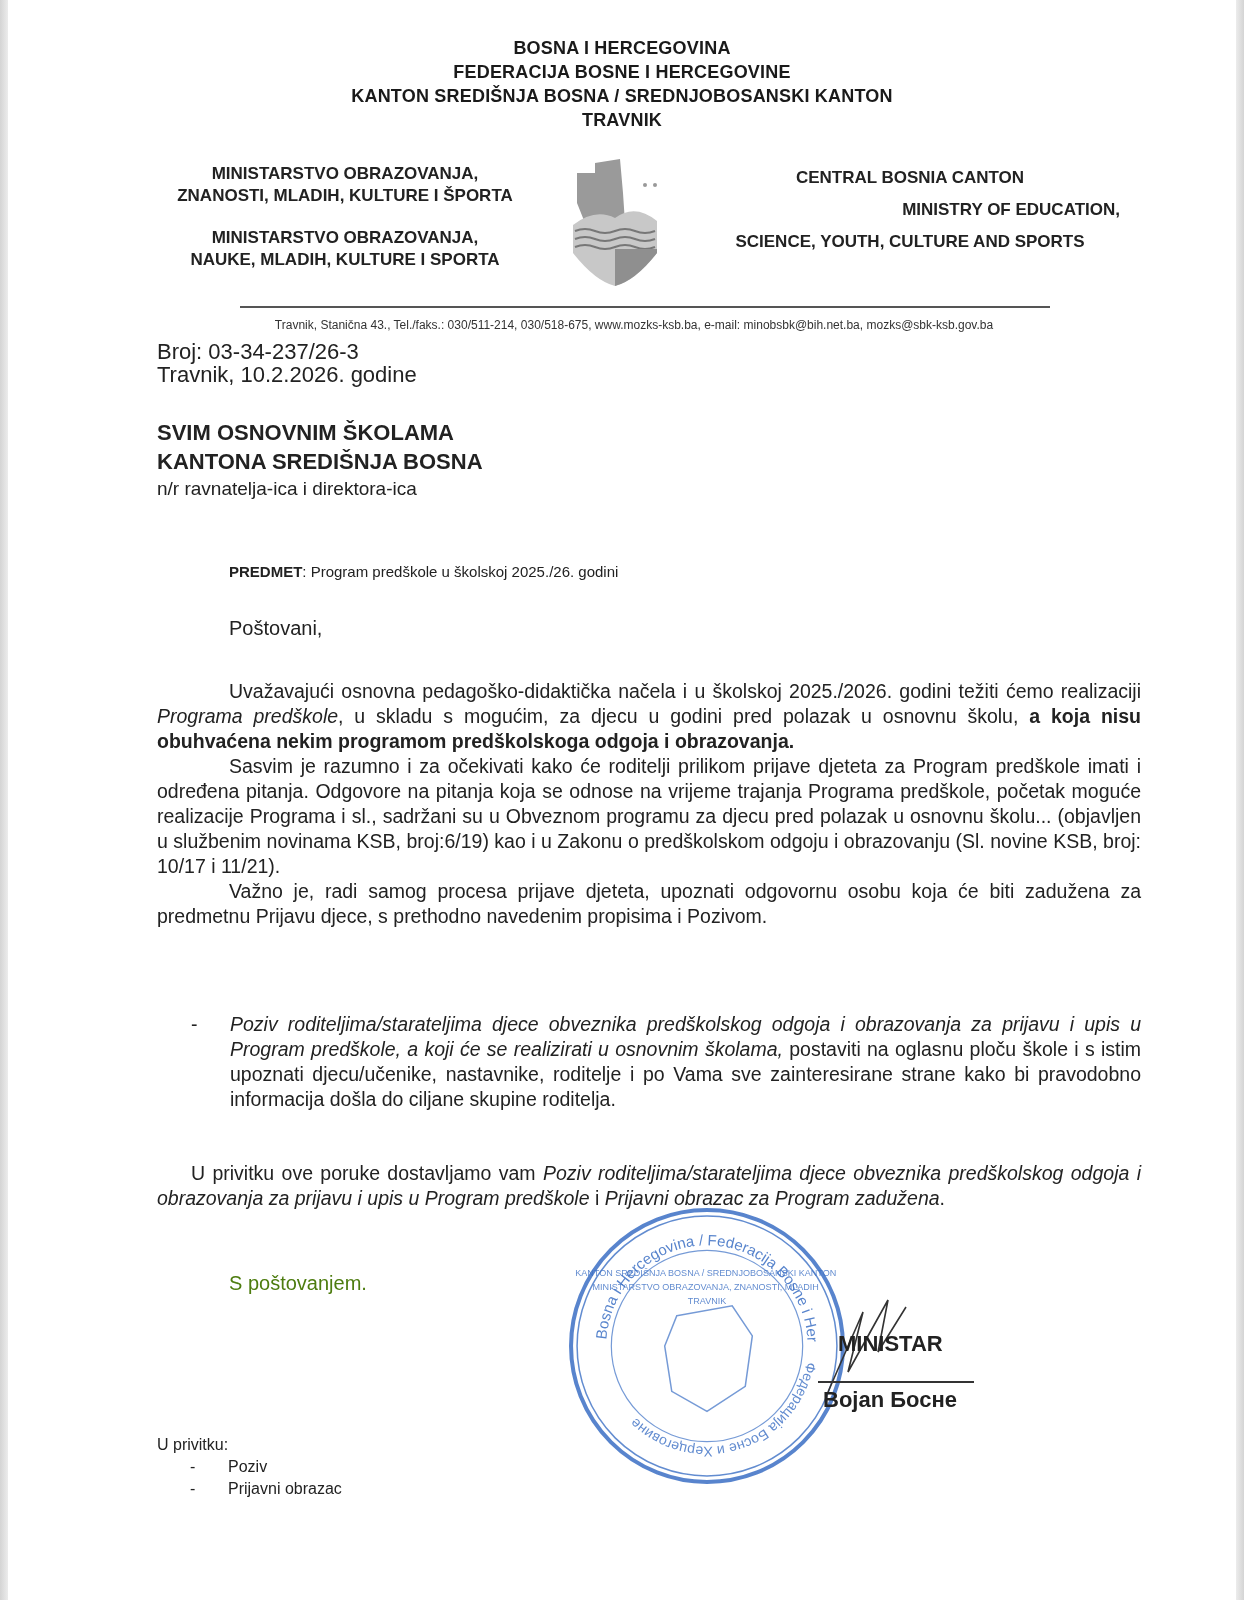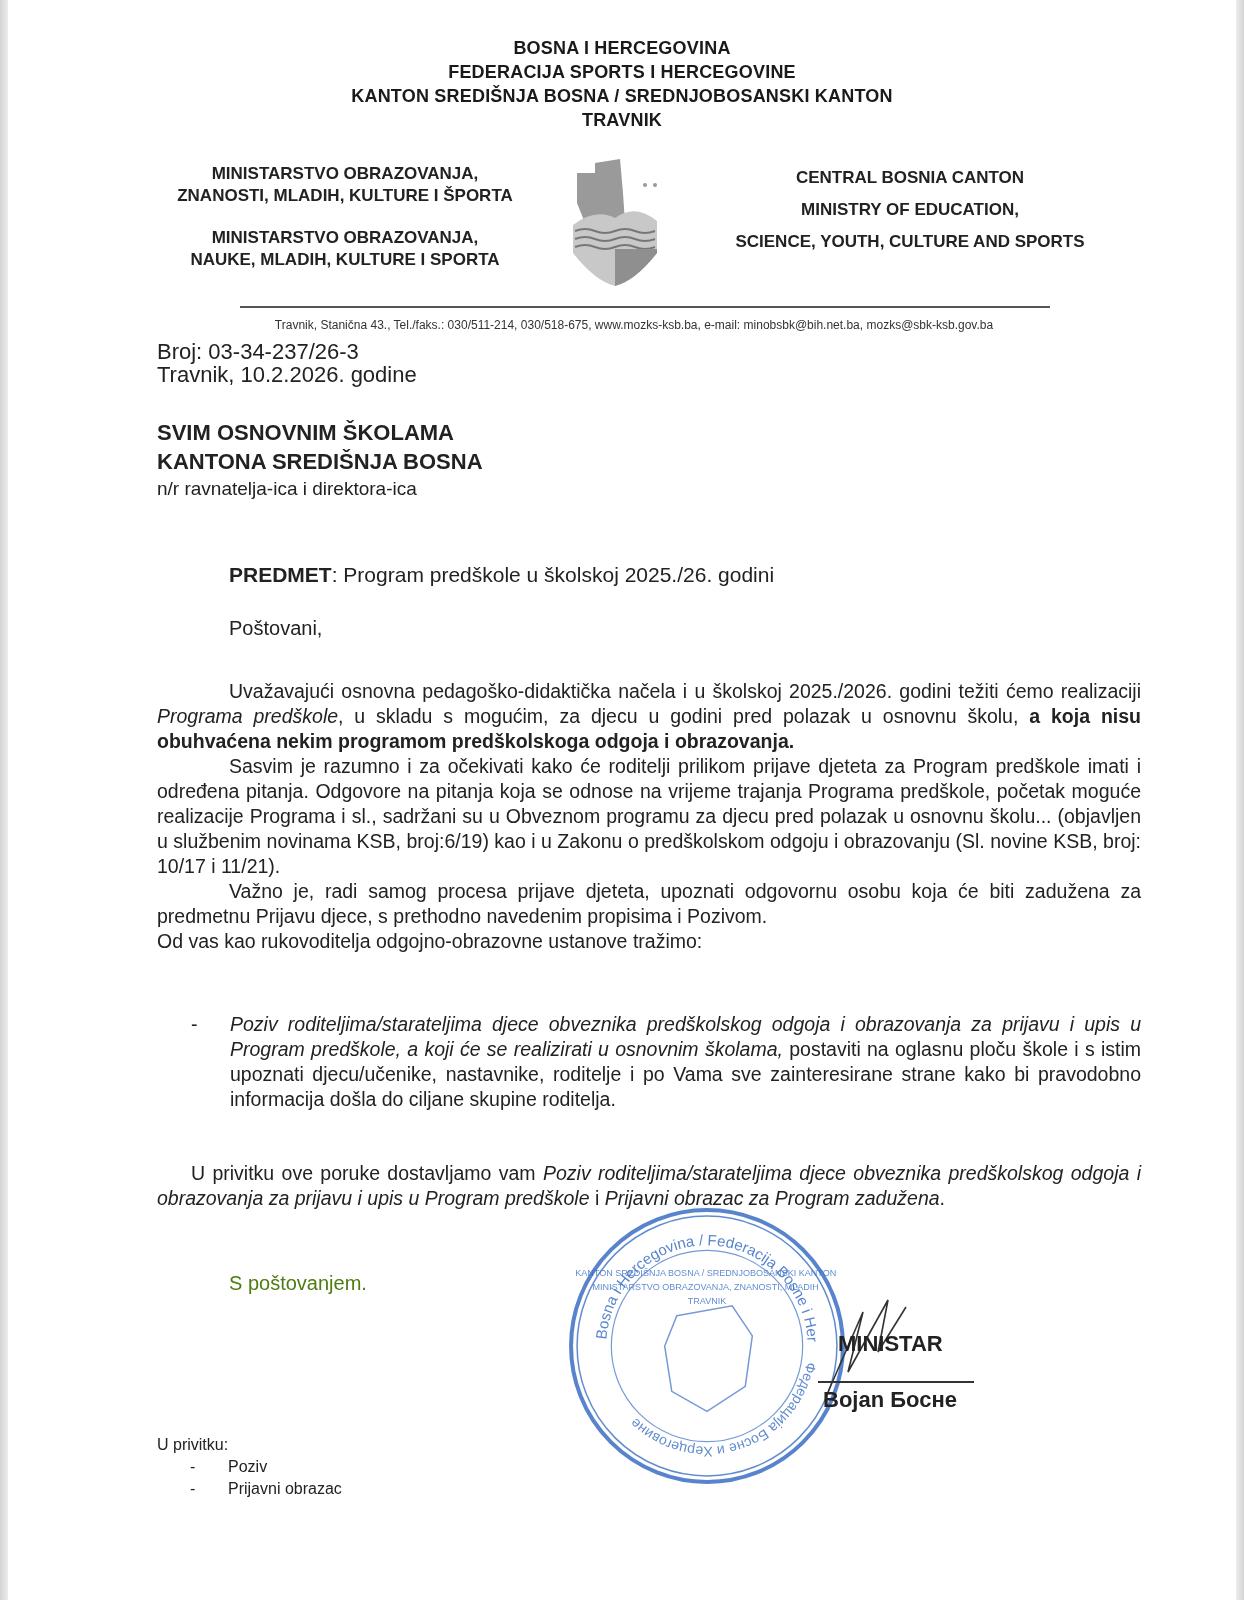--- a/index.html
+++ b/index.html
@@ -15,21 +15,21 @@
   .abs { position: absolute; }
   .hdr { left: 0; width: 1244px; text-align: center; font-weight: bold; font-size: 18px;
     letter-spacing: 0.2px; line-height: 24px; }
   .ministry { font-size: 17px; line-height: 22px; text-align: center; font-weight: bold; color:#222; }
   .en { font-size: 17px; text-align: center; font-weight: bold; color:#222; }
   .rule { left: 240px; top: 306px; width: 810px; height: 2px; background: #555; }
   .contact { left: 0; width: 1244px; top: 318px; text-align: center; font-size: 12px; color: #333; margin-left: 12px; }
   .ref { left: 157px; font-size: 22px; color: #222; }
   .addr { left: 157px; font-size: 22px; font-weight: bold; color:#222; }
   .attn { left: 157px; top: 478px; font-size: 19px; color:#222; }
-  .subj { left: 229px; top: 563px; font-size: 21px; color:#222; }
+  .subj { left: 229px; top: 563px; font-size: 15px; color:#222; }
   .greet { left: 229px; top: 617px; font-size: 20px; color:#222; }
   .body-text { left: 157px; width: 984px; font-size: 19.5px; line-height: 25px;
     text-align: justify; color:#222;margin-top:21px; }
   .body-text p { margin: 0; }
   .indent { text-indent: 72px; }
   .list { left: 191px; width: 950px; font-size: 19.5px; line-height: 25px; text-align: justify; color:#222; }
   .list .dash { position: absolute; left: 0; top: 0; }
   .list .txt { margin-left: 39px; display: block; }
   .closing { left: 229px; top: 1272px; font-size: 20px; color:#4d7c0f; }
   .sig-title { left: 838px; top: 1331px; font-size: 22px; font-weight: bold; color:#222; }
@@ -42,21 +42,21 @@
   .stamp { left: 566px; top: 1205px; width: 282px; height: 282px; }
   .logo { left: 565px; top: 153px; width: 110px; height: 135px; }
 </style>
 </head>
 <body>
 
 <div class="edge-left"></div>
 <div class="edge-right"></div>
 
 <div class="abs hdr" style="top:36px;"><span>BOSNA I HERCEGOVINA</span></div>
-<div class="abs hdr" style="top:60px;"><span>FEDERACIJA SPORTS I HERCEGOVINE</span></div>
+<div class="abs hdr" style="top:60px;"><span>FEDERACIJA BOSNE I HERCEGOVINE</span></div>
 <div class="abs hdr" style="top:84px;"><span>KANTON SREDIŠNJA BOSNA / SREDNJOBOSANSKI KANTON</span></div>
 <div class="abs hdr" style="top:108px;"><span>TRAVNIK</span></div>
 
 <div class="abs ministry" style="left:150px; width:390px; top:163px;">
   <div>MINISTARSTVO OBRAZOVANJA,</div>
   <div>ZNANOSTI, MLADIH, KULTURE I ŠPORTA</div>
 </div>
 <div class="abs ministry" style="left:150px; width:390px; top:227px;">
   <div>MINISTARSTVO OBRAZOVANJA,</div>
   <div>NAUKE, MLADIH, KULTURE I SPORTA</div>
@@ -68,21 +68,21 @@
     <circle cx="90" cy="32" r="2" fill="#999"></circle>
   <path d="M8 72 Q30 55 50 65 Q70 50 92 68 L92 100 Q70 128 50 133 Q30 128 8 100 Z" fill="#c8c8c8"></path>
   <path d="M10 78 Q20 74 30 78 T50 78 T70 78 T90 78" stroke="#777" fill="none" stroke-width="2"></path>
   <path d="M10 86 Q20 82 30 86 T50 86 T70 86 T90 86" stroke="#777" fill="none" stroke-width="2"></path>
   <path d="M10 94 Q20 90 30 94 T50 94 T70 94 T90 94" stroke="#777" fill="none" stroke-width="2"></path>
   <path d="M50 96 L92 96 L92 100 Q70 128 50 133 Z" fill="#8f8f8f"></path>
 </svg>
 
 <div class="abs en" style="left:700px; width:420px; top:168px;">
   <div style="height:32px;">CENTRAL BOSNIA CANTON</div>
-  <div style="height:32px;">MINISTRY OF EDUCATION,</div>
+  <div style="height:32px;text-align:right;">MINISTRY OF EDUCATION,</div>
   <div style="height:32px;">SCIENCE, YOUTH, CULTURE AND SPORTS</div>
 </div>
 
 <div class="abs rule"></div>
 <div class="abs contact">Travnik, Stanična 43., Tel./faks.: 030/511-214, 030/518-675, www.mozks-ksb.ba, e-mail: minobsbk@bih.net.ba, mozks@sbk-ksb.gov.ba</div>
 
 <div class="abs ref" style="top:339px;">Broj: 03-34-237/26-3</div>
 <div class="abs ref" style="top:362px;">Travnik, 10.2.2026. godine</div>
 
 <div class="abs addr" style="top:420px;">SVIM OSNOVNIM ŠKOLAMA</div>
@@ -91,21 +91,20 @@
 
 <div class="abs subj">
   <b>PREDMET</b><span>: Program predškole u školskoj 2025./26. godini</span>
 </div>
 <div class="abs greet">Poštovani,</div>
 
 <div class="abs body-text" style="top:658px;">
   <p class="indent"><span>Uvažavajući osnovna pedagoško-didaktička načela i u školskoj 2025./2026. godini težiti ćemo realizaciji </span><i>Programa predškole</i><span>, u skladu s mogućim, za djecu u godini pred polazak u osnovnu školu, </span><b>a koja nisu obuhvaćena nekim programom predškolskoga odgoja i obrazovanja.</b></p>
   <p class="indent">Sasvim je razumno i za očekivati kako će roditelji prilikom prijave djeteta za Program predškole imati i određena pitanja. Odgovore na pitanja koja se odnose na vrijeme trajanja Programa predškole, početak moguće realizacije Programa i sl., sadržani su u Obveznom programu za djecu pred polazak u osnovnu školu... (objavljen u službenim novinama KSB, broj:6/19) kao i u Zakonu o predškolskom odgoju i obrazovanju (Sl. novine KSB, broj: 10/17 i 11/21).</p>
   <p class="indent">Važno je, radi samog procesa prijave djeteta, upoznati odgovornu osobu koja će biti zadužena za predmetnu Prijavu djece, s prethodno navedenim propisima i Pozivom.</p>
-  <p>Od vas kao rukovoditelja odgojno-obrazovne ustanove tražimo:</p>
 </div>
 
 <div class="abs list" style="top:1012px;">
   <span class="dash">-</span>
   <span class="txt"><i>Poziv roditeljima/starateljima djece obveznika predškolskog odgoja i obrazovanja za prijavu i upis u Program predškole, a koji će se realizirati u osnovnim školama,</i><span> postaviti na oglasnu ploču škole i s istim upoznati djecu/učenike, nastavnike, roditelje i po Vama sve zainteresirane strane kako bi pravodobno informacija došla do ciljane skupine roditelja.</span></span>
 </div>
 
 <div class="abs body-text" style="top:1140px;">
   <p class="indent" style="text-indent:34px;"><span>U privitku ove poruke dostavljamo vam </span><i>Poziv roditeljima/starateljima djece obveznika predškolskog odgoja i obrazovanja za prijavu i upis u Program predškole</i><span> i </span><i>Prijavni obrazac za Program zadužena</i><span>.</span></p>
 </div>

